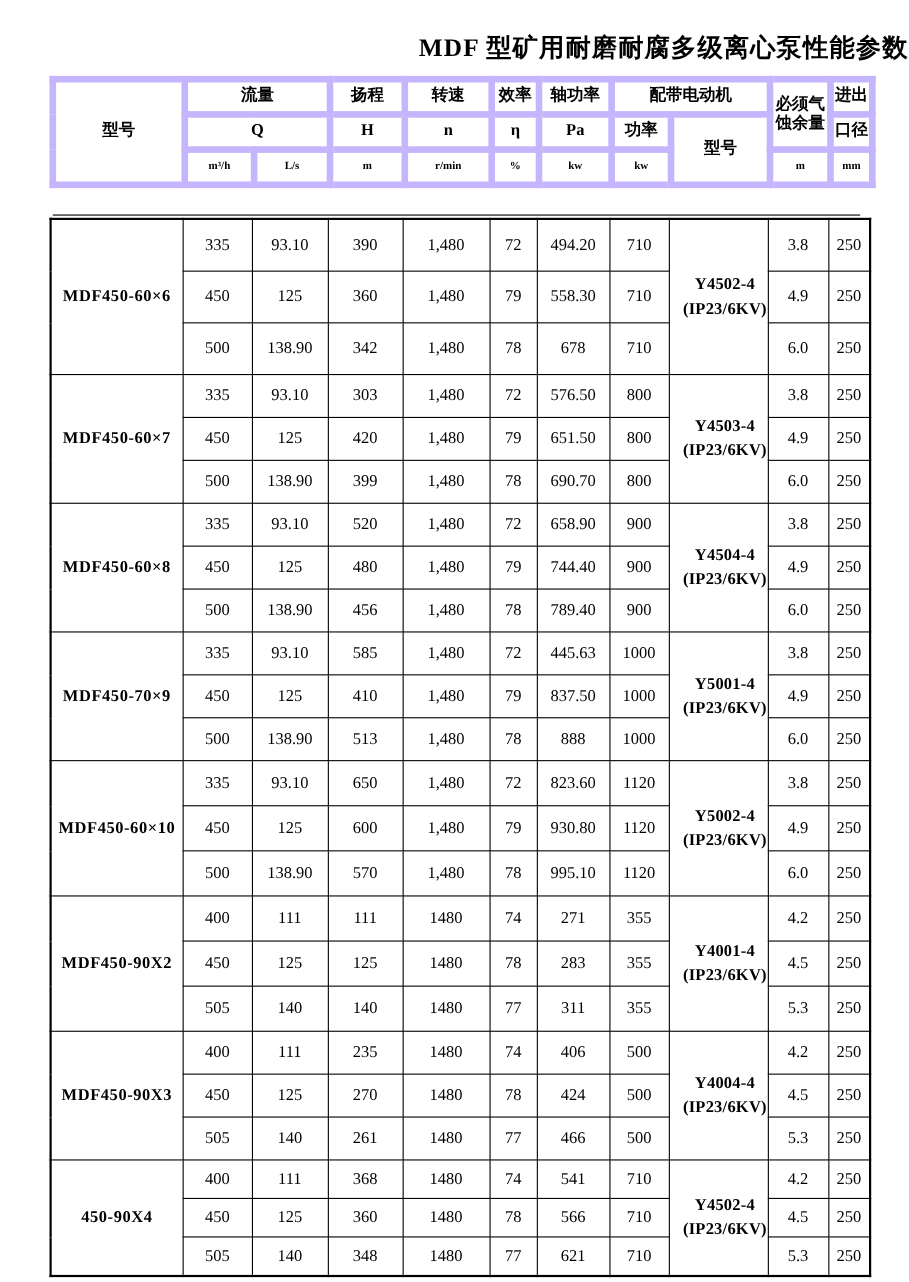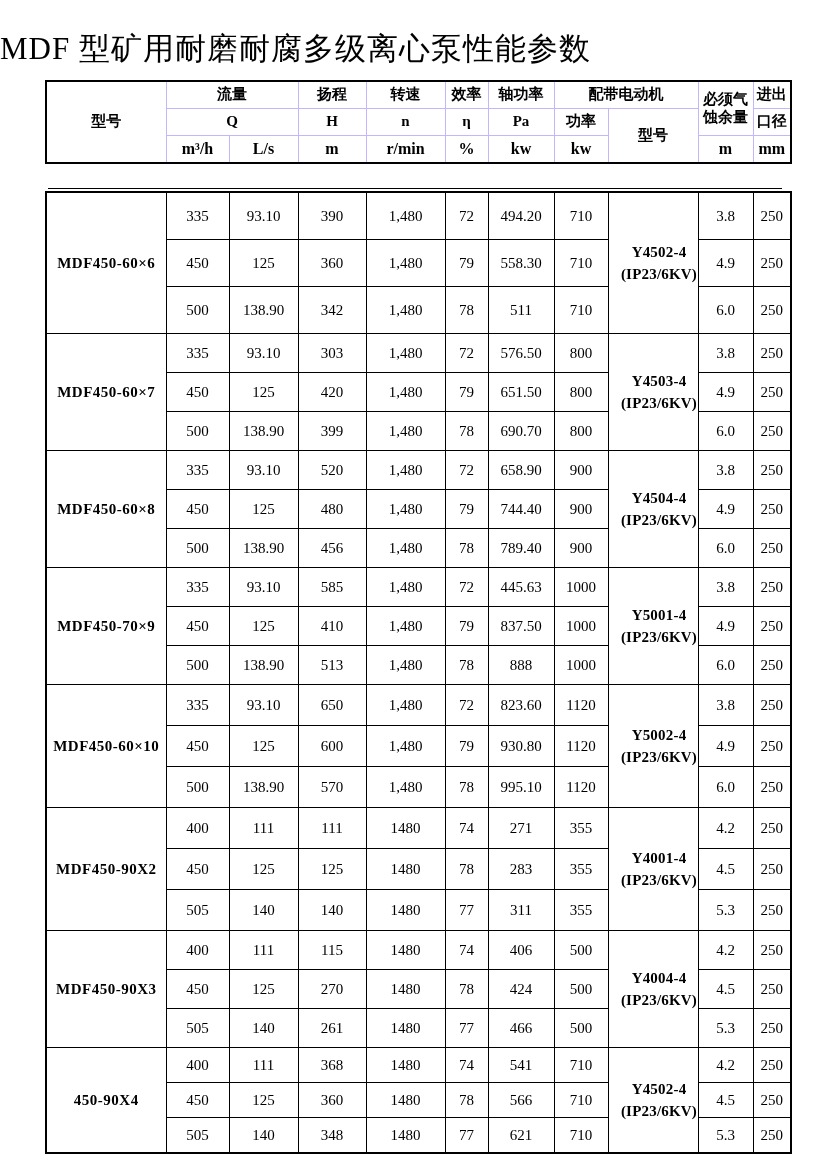--- a/index.html
+++ b/index.html
@@ -3,30 +3,30 @@
 <meta charset="utf-8">
 <style>
   html,body{margin:0;padding:0;}
   body{
     width:826px;height:1165px;background:#ffffff;color:#000;
     font-family:"Liberation Serif","DejaVu Serif",serif;
     -webkit-font-smoothing:none;
   }
   .page{position:relative;width:826px;height:1165px;overflow:hidden;}
   .title{
-    text-align:left;font-size:31px;font-weight:400;letter-spacing:1px;
+    text-align:right;font-size:23px;font-weight:700;letter-spacing:1px;
     margin:28px 0 10px 0;
   }
   table{border-collapse:collapse;table-layout:fixed;width:745px;margin-left:45px;}
   .head-table{border:2px solid #000;}
   .head-table td{
-    border:1px solid #c4b5fd;text-align:center;vertical-align:middle;
+    border:6px solid #c4b5fd;text-align:center;vertical-align:middle;
     font-weight:bold;font-size:15px;height:26px;padding:0;line-height:1.15;
   }
-  .head-table .unit{font-size:16px;}
+  .head-table .unit{font-size:10px;}
   .npsh-head{font-size:14px;line-height:1.25;padding:0 4px;}
   .gap{height:24px;}
   .rule{width:734px;margin-left:48px;border-top:1px solid #000;margin-bottom:2px;}
   .body-table{border:2px solid #000;}
   .body-table td{
     border:1px solid #000;text-align:center;vertical-align:middle;
     font-size:15px;padding:0;
   }
   .model-cell{font-weight:bold;font-size:15px;letter-spacing:0.5px;margin-left:12px;}
   .motor-cell{font-weight:bold;font-size:14px;letter-spacing:0.2px;}
@@ -137,21 +137,21 @@
           <td>710</td>
           <td>4.9</td>
           <td>250</td>
         </tr>
         <tr class="g0">
           <td>500</td>
           <td>138.90</td>
           <td>342</td>
           <td>1,480</td>
           <td>78</td>
-          <td>511</td>
+          <td>678</td>
           <td>710</td>
           <td>6.0</td>
           <td>250</td>
         </tr>
         <tr class="g1">
           <td rowspan="3" class="model-cell">MDF450-60×7</td>
           <td>335</td>
           <td>93.10</td>
           <td>303</td>
           <td>1,480</td>
@@ -336,21 +336,21 @@
           <td>77</td>
           <td>311</td>
           <td>355</td>
           <td>5.3</td>
           <td>250</td>
         </tr>
         <tr class="g6">
           <td rowspan="3" class="model-cell">MDF450-90X3</td>
           <td>400</td>
           <td>111</td>
-          <td>115</td>
+          <td>235</td>
           <td>1480</td>
           <td>74</td>
           <td>406</td>
           <td>500</td>
           <td rowspan="3" class="motor-cell">
             <div>Y4004-4</div>
             <div>(IP23/6KV)</div>
           </td>
           <td>4.2</td>
           <td>250</td>

